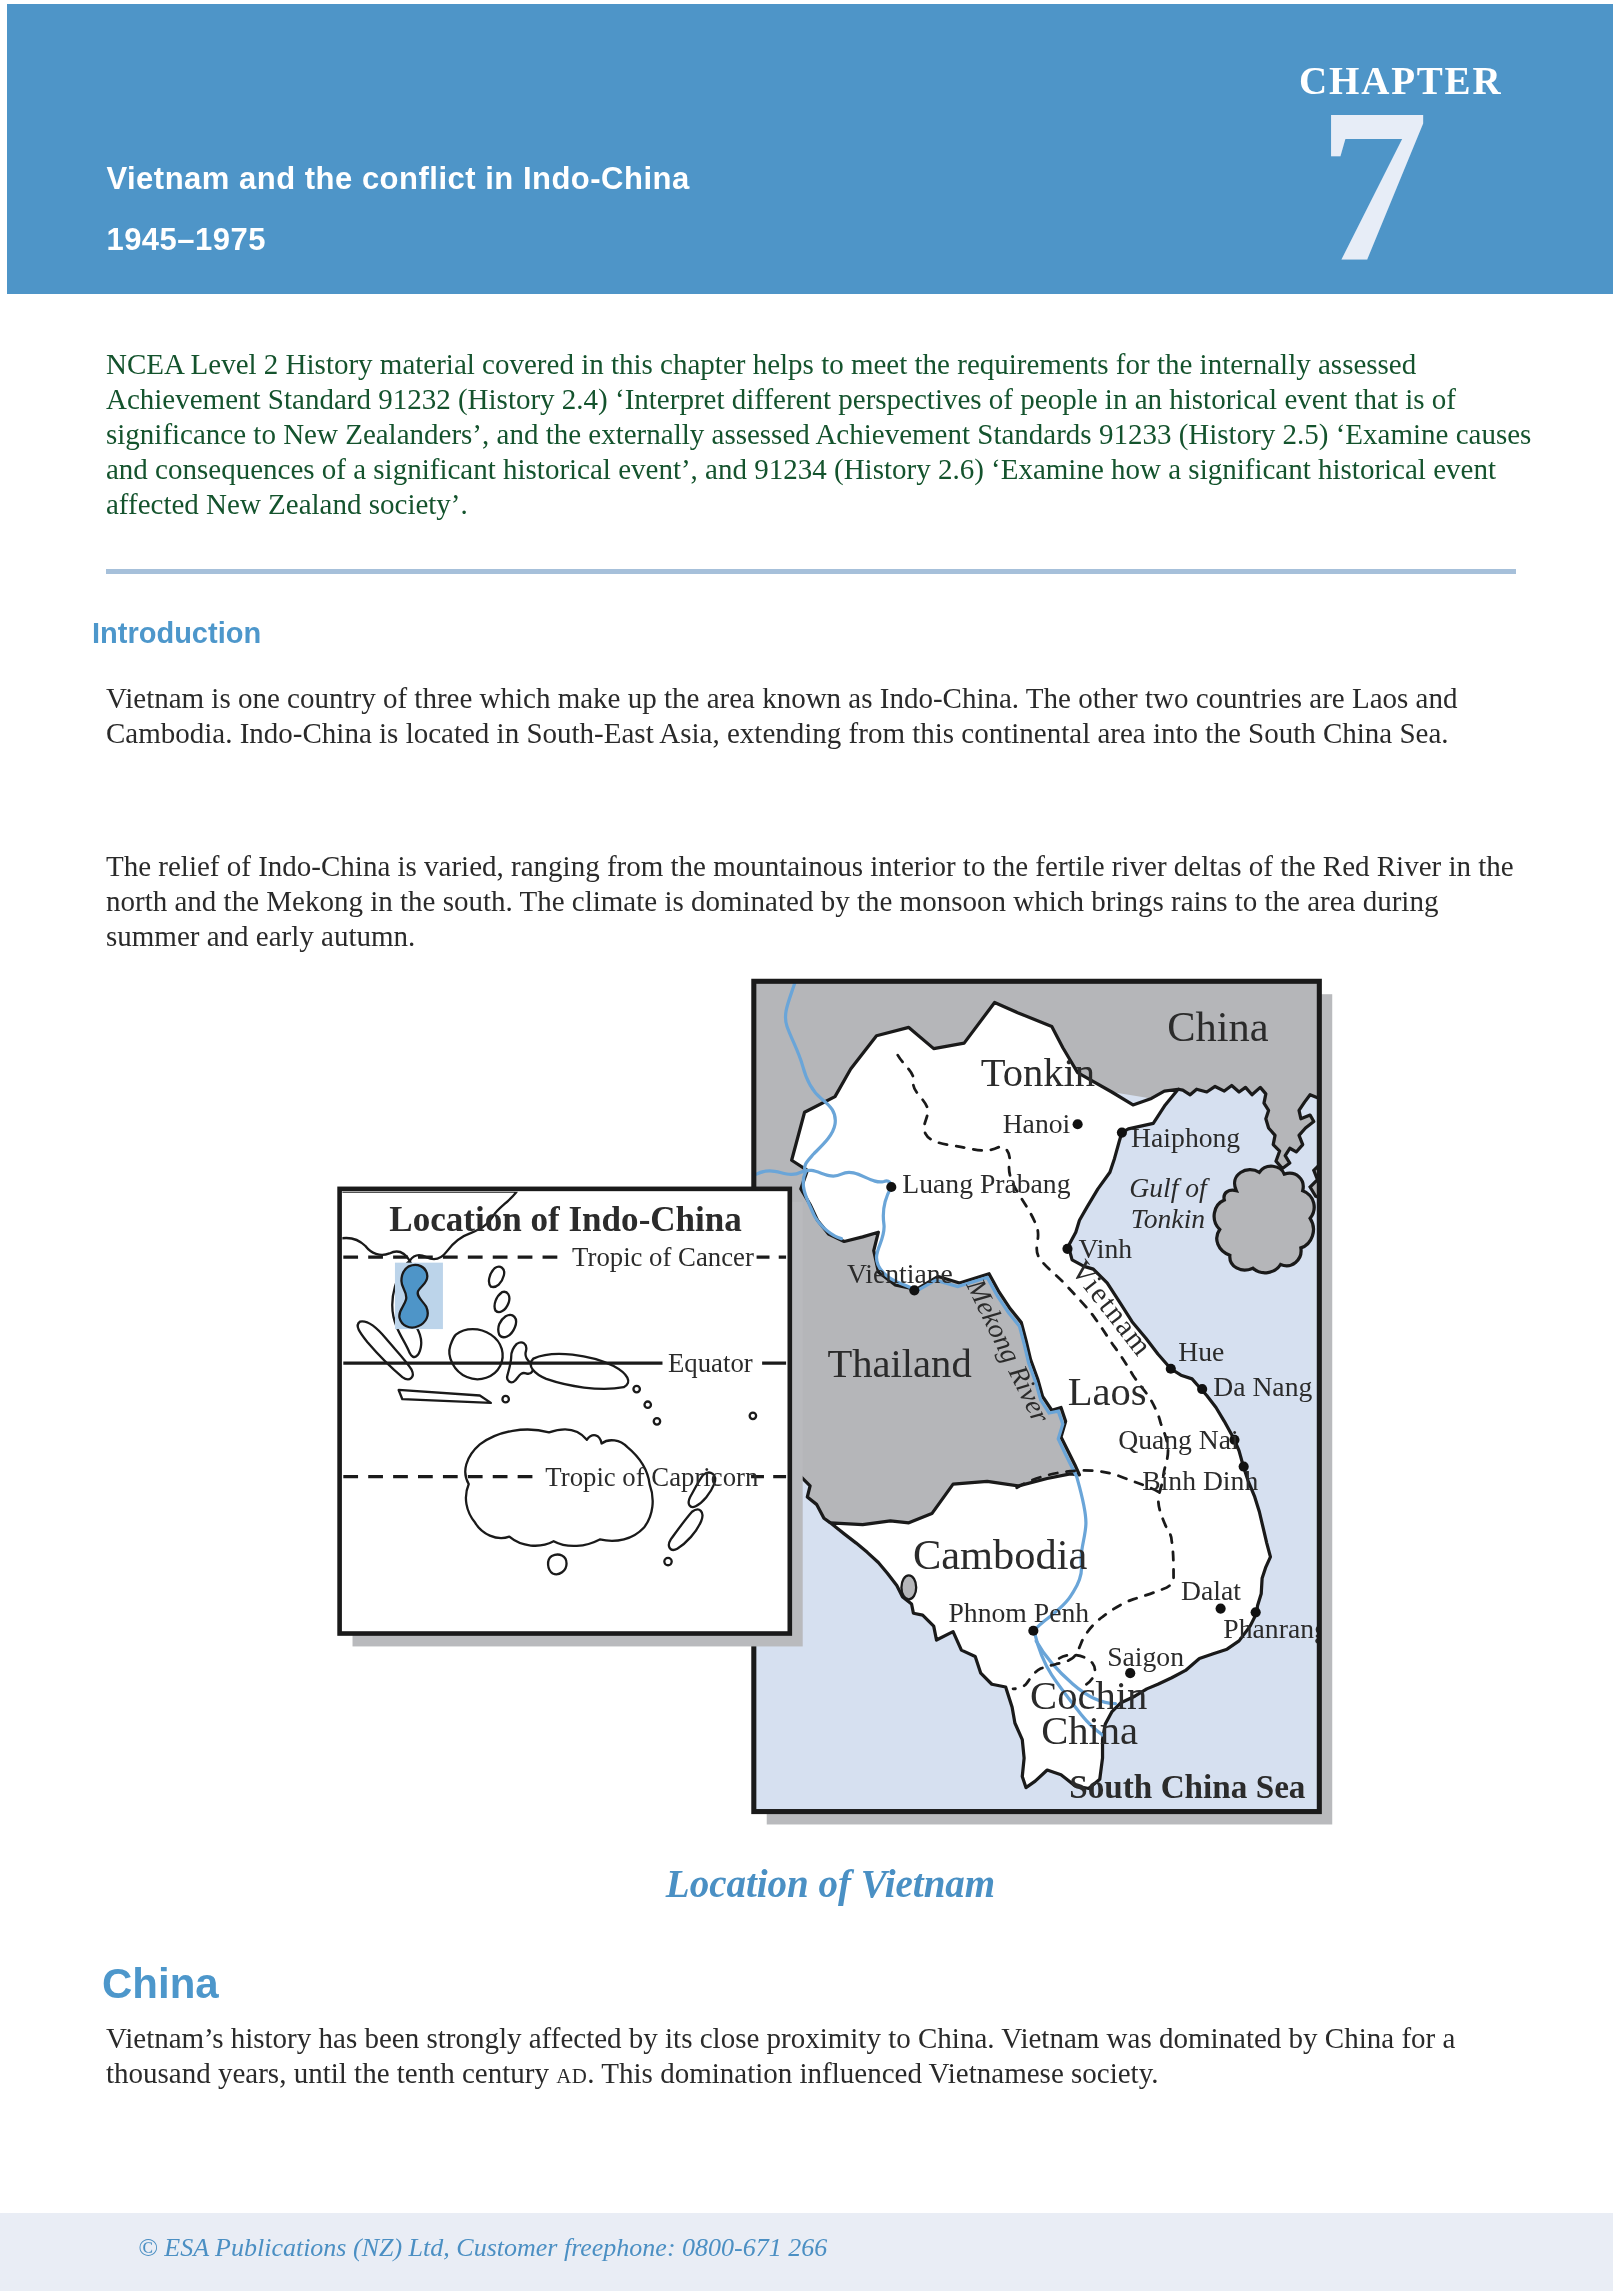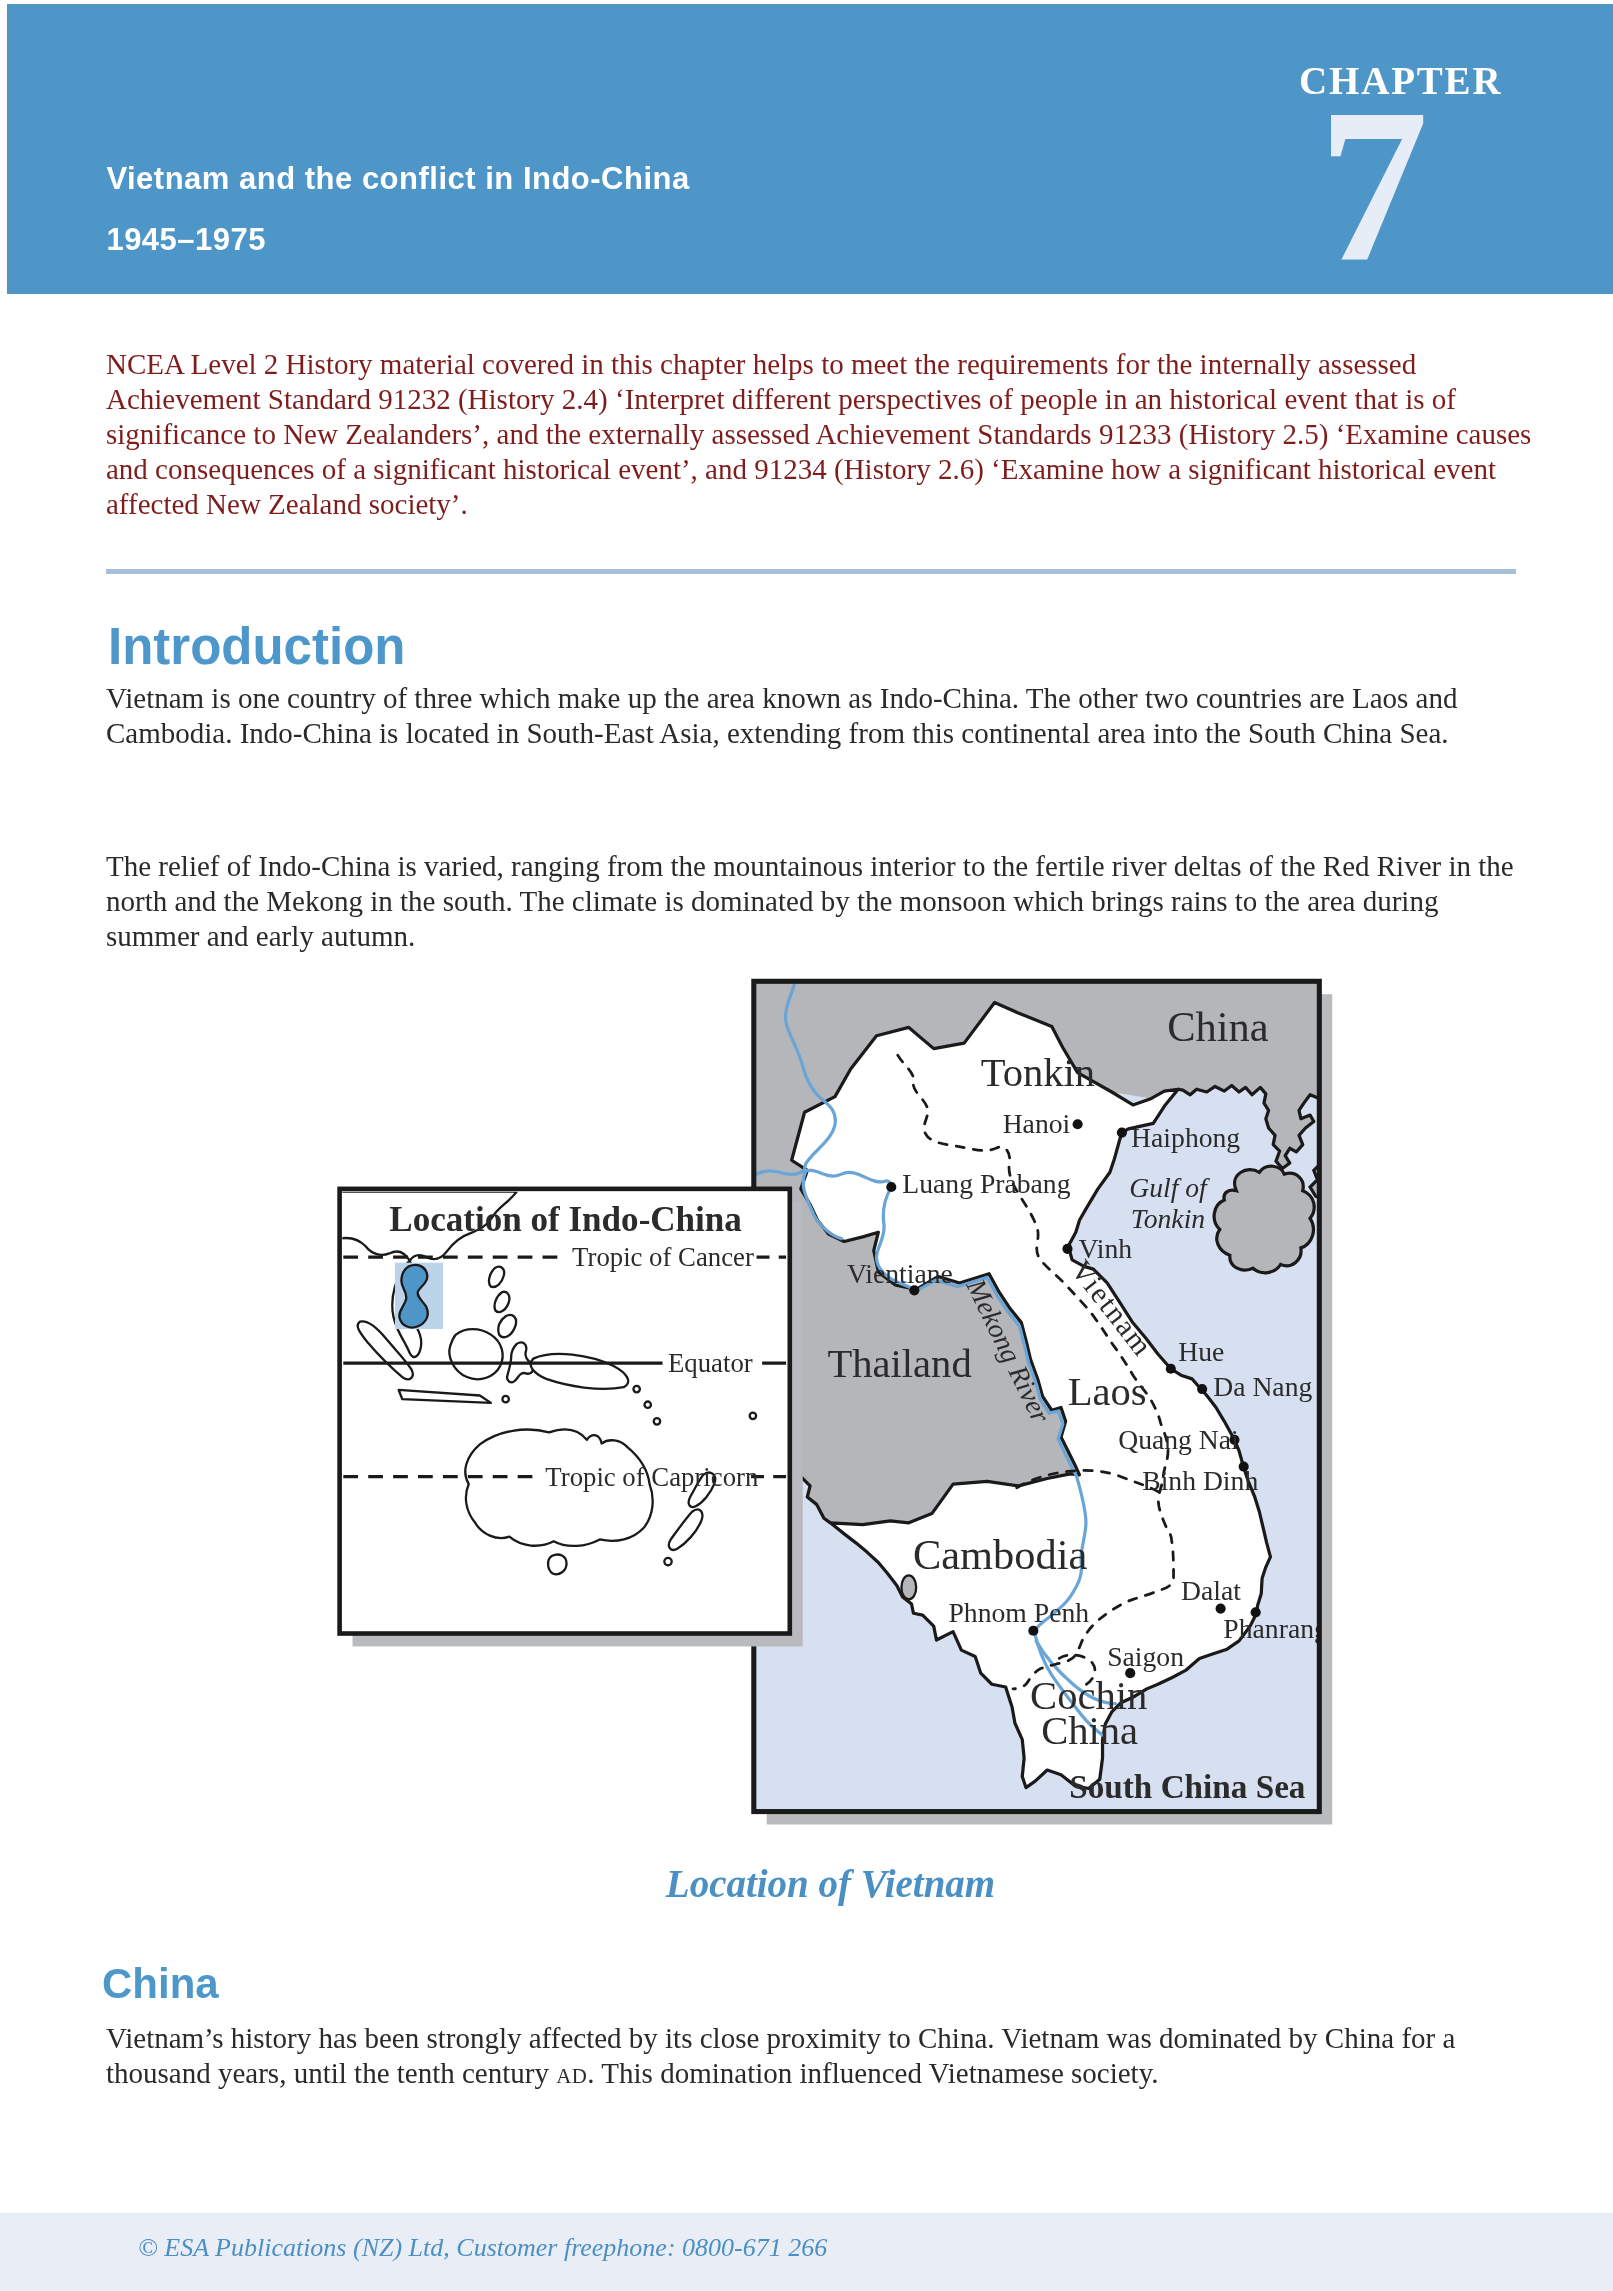--- a/index.html
+++ b/index.html
@@ -12,25 +12,25 @@
               font-family:"Liberation Sans",sans-serif;font-weight:bold;
               font-size:31px;line-height:61px;letter-spacing:0.5px;}
   .chapter-label{position:absolute;right:111px;top:54px;color:#ffffff;
               font-family:Liberation Serif, serif;font-weight:bold;
               font-size:39px;letter-spacing:1.8px;}
   .chapter-number{position:absolute;left:1283px;top:72px;width:166px;text-align:center;
               color:#e7edf7;font-family:"Liberation Serif",serif;
               font-size:220px;line-height:220px;font-weight:bold;}
   
   .standards{position:absolute;left:106px;top:347px;width:1426px;
-             font-size:29px;line-height:35px;color:#7f1d1d;}
+             font-size:29px;line-height:35px;color:#14532d;}
   .rule{position:absolute;left:106px;top:569px;width:1410px;height:4.6px;background:#a6c0da;}
   .h-blue{position:absolute;color:#4d97cb;font-family:"Liberation Sans",sans-serif;
           font-weight:bold;}
-  .intro-h{left:108px;top:617px;font-size:51px;}
+  .intro-h{left:92px;top:617px;font-size:29px;}
   .china-h{left:102px;top:1960px;font-size:42px;}
   .bodytext{position:absolute;left:106px;width:1429px;font-size:29px;line-height:35px;color:#2a2a2a;}
   .p1{top:681px;}
   .p2{top:849px;}
   .p3{top:2021px;}
   .smallcaps{font-size:0.72em;letter-spacing:0.5px;}
   .caption{position:absolute;left:323px;top:1861px;width:1015px;text-align:center;
            color:#4a90c4;font-size:39px;font-weight:bold;font-style:italic;}
   
   .footer-band{position:absolute;left:0;top:2213px;width:1613px;height:78px;background:#e9edf5;}

